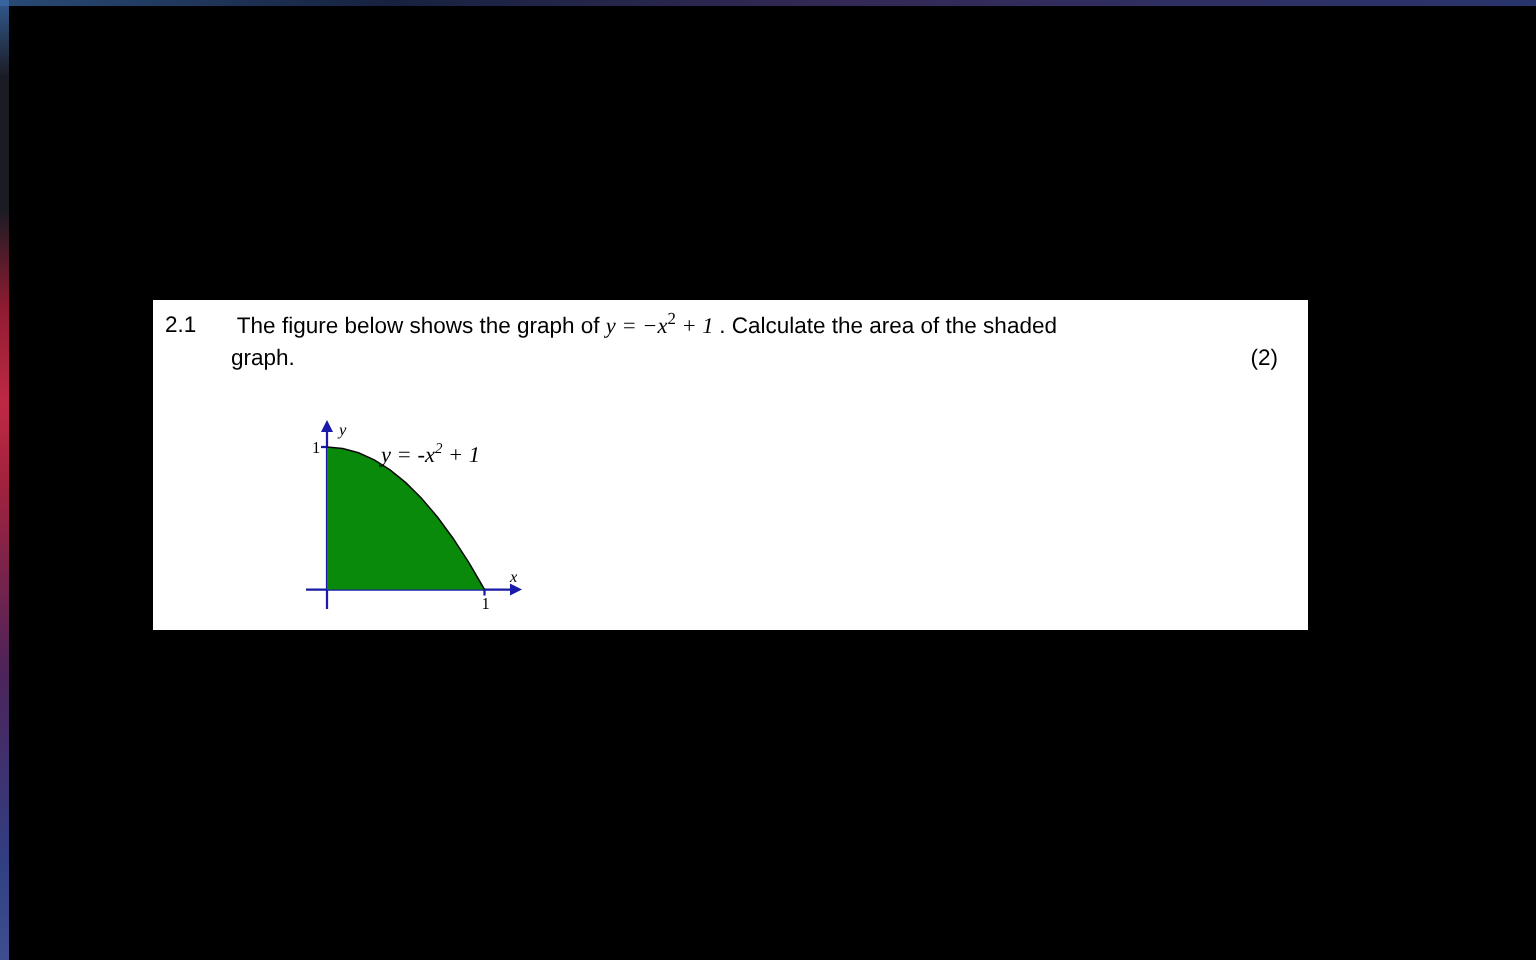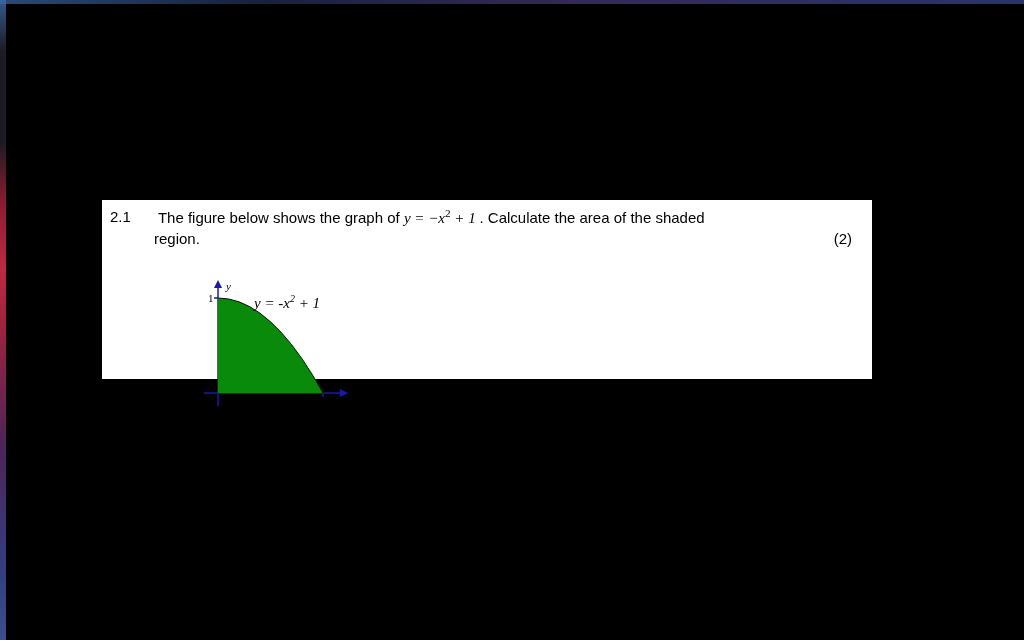--- a/index.html
+++ b/index.html
@@ -2,21 +2,21 @@
 <html><head>
 <meta charset="utf-8">
 <style>
   html,body{margin:0;padding:0;width:1024px;height:640px;background:#000;font-family:Arial,Helvetica,sans-serif;}
   .leftbar{position:absolute;left:0;top:0;width:6px;height:640px;
     background:linear-gradient(to bottom,#3a6aa8 0%,#20202a 8%,#20202a 22%,#a8203a 32%,#e03050 42%,#c02848 50%,#5a2a6a 70%,#3a4a9a 90%,#4a5aaa 100%);
     opacity:.85;}
   .topbar{position:absolute;left:0;top:0;width:1024px;height:4px;
     background:linear-gradient(to right,#3a6aa8 0%,#20305a 25%,#4a3a7a 55%,#3a4a9a 100%);
     opacity:.7;}
-  .card{position:absolute;left:102px;top:200px;width:770px;height:179px;background:#fff;color:#000;
+  .card{position:absolute;left:102px;top:200px;width:770px;height:220px;background:#fff;color:#000;
     font-size:15px;line-height:1.4;}
   .qtext{position:absolute;left:8px;top:6px;right:12px;}
   .qnum{display:inline-block;width:44px;vertical-align:top;}
   .prompt{display:inline;}
   .eq{font-family:'Times New Roman',Times,serif;font-style:italic;display:inline;}
   .eq sup{font-size:.75em;font-style:normal;}
   .region-row{position:absolute;left:52px;top:28px;}
   .marks{position:absolute;right:20px;top:28px;}
   .plot{position:absolute;left:86px;top:78px;}
 </style>
@@ -32,21 +32,21 @@
     <span class="qnum">2.1</span>
     <span class="prompt">
       <span>The figure below shows the graph of </span>
       <span class="eq">
         <span>y</span><span> = −x<sup>2</sup> + 1</span>
       </span>
       <span>.  Calculate the area of the shaded</span>
     </span>
   </div>
 
-  <div class="region-row">region.</div>
+  <div class="region-row">graph.</div>
   <div class="marks">(2)</div>
 
   <svg class="plot" width="260" height="140">
 
     <g stroke="#1a1aa8" stroke-width="1.5" fill="none">
       <line x1="30" y1="128" x2="30" y2="6"></line>
       <polygon points="30,2 26,10 34,10" fill="#1a1aa8" stroke="none"></polygon>
       <line x1="16" y1="115" x2="156" y2="115"></line>
       <polygon points="160,115 152,111 152,119" fill="#1a1aa8" stroke="none"></polygon>
 

